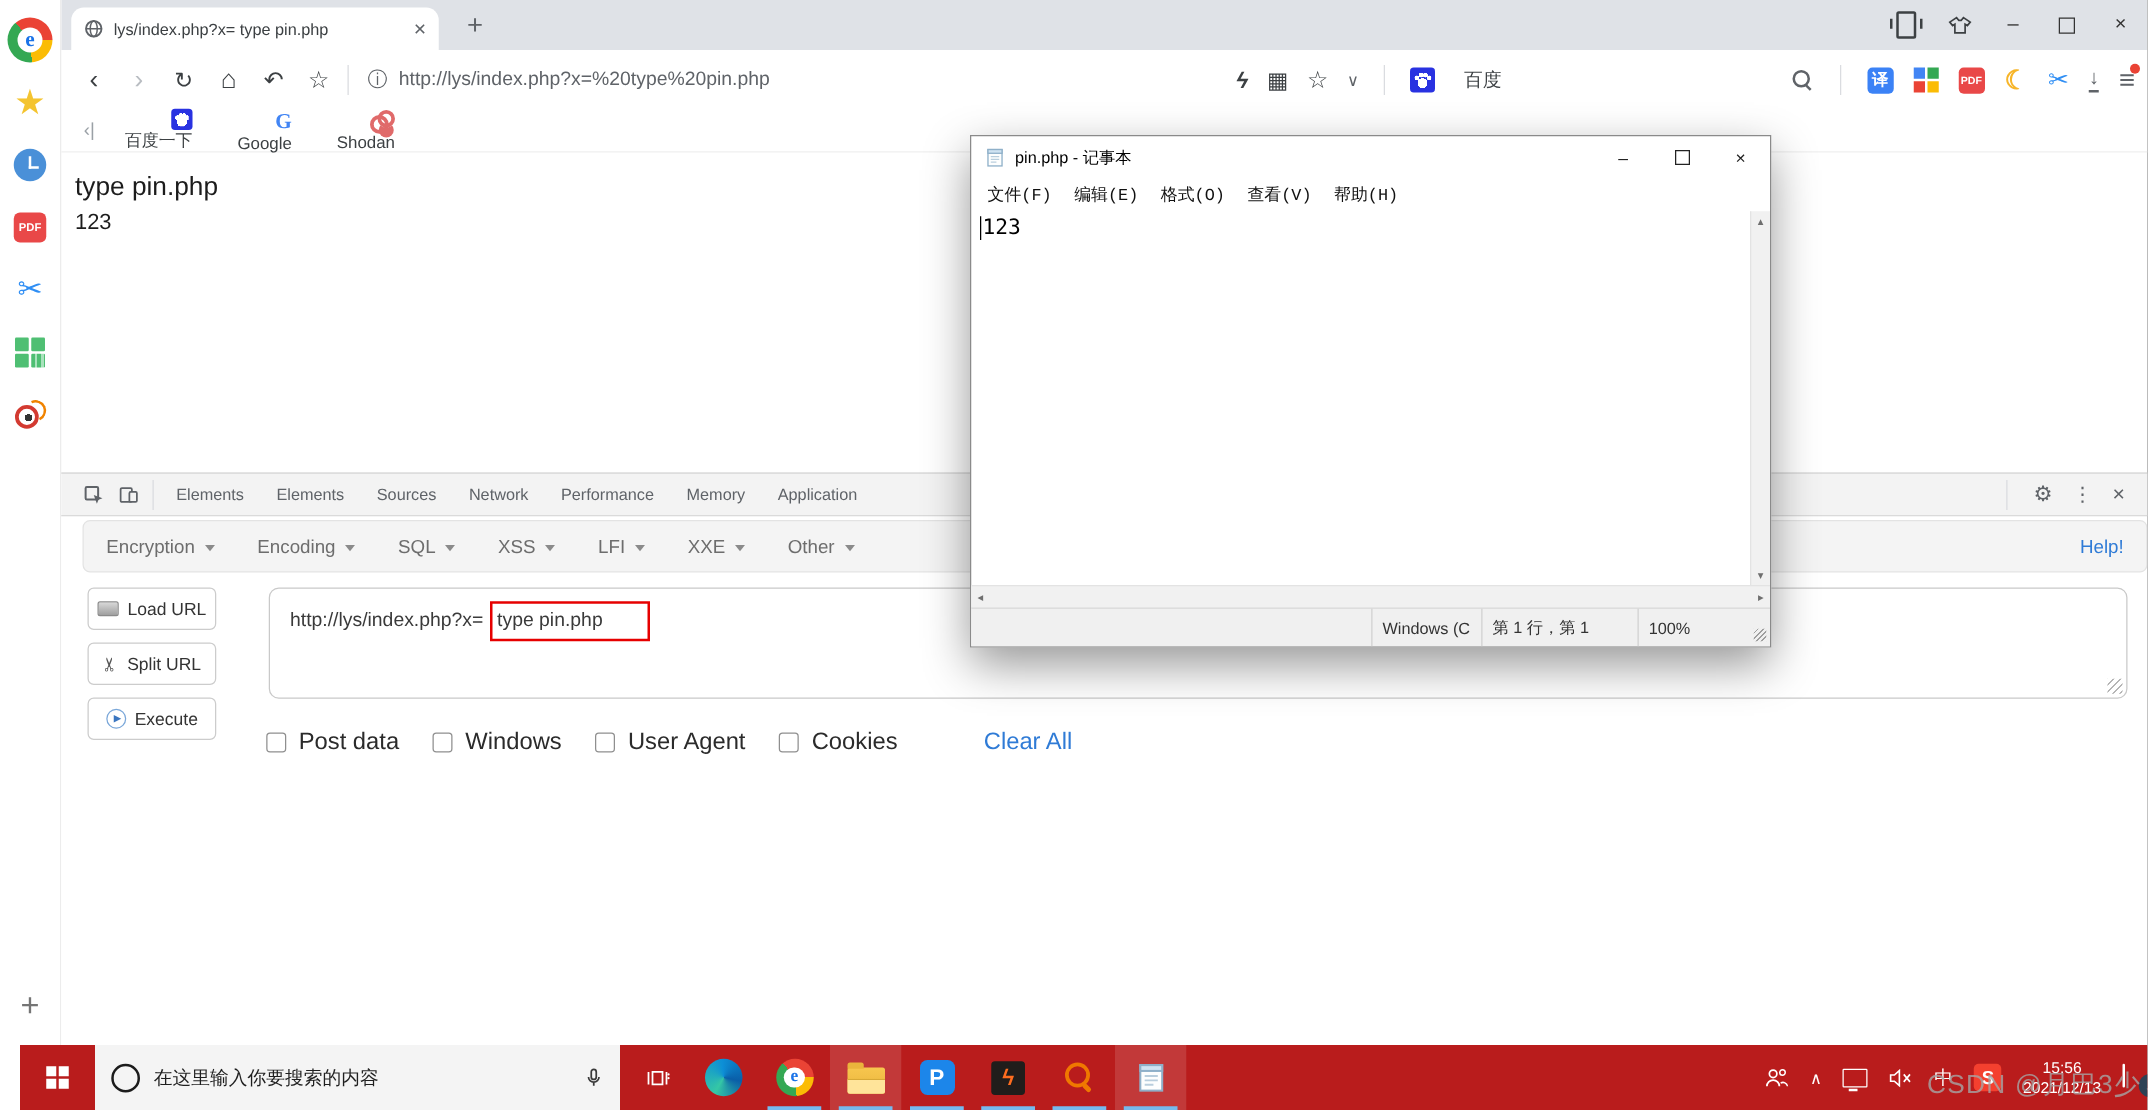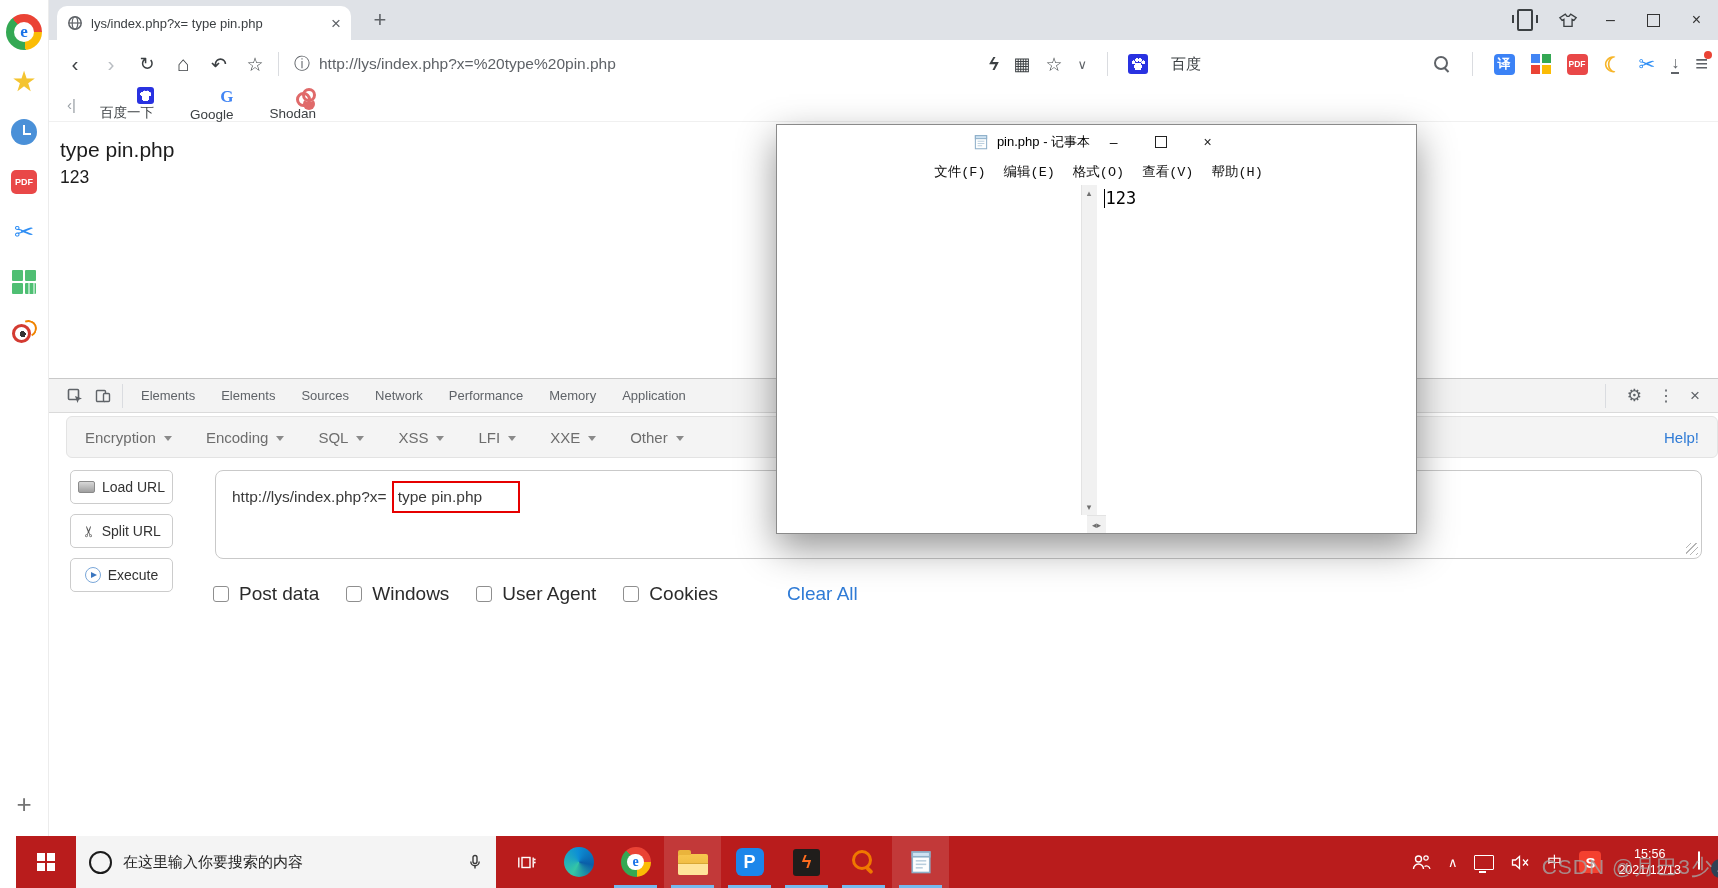--- a/index.html
+++ b/index.html
@@ -137,23 +137,23 @@
   .hl{display:inline-block;border:2px solid #e60000;padding:5px 36px 5px 4px;margin-left:5px;}
   .hb-input::after{content:"";position:absolute;right:3px;bottom:3px;width:12px;height:12px;
     background:repeating-linear-gradient(135deg,transparent 0 3px,#b5b5b5 3px 4px);}
   .hb-checks{position:absolute;left:164px;top:204px;display:flex;align-items:center;font-size:19px;
     color:#2b2b2b;}
   .cb{width:16px;height:16px;border:1.5px solid #8f8f8f;border-radius:3px;background:#fff;
     margin-right:10px;box-sizing:border-box;flex:none;}
   .cb-label{margin-right:27px;}
   .clear-link{color:#2f7bd6;margin-left:42px;}
   
-  .notepad{position:absolute;left:776px;top:124px;width:641px;height:410px;background:#fff;
+  .notepad{position:absolute;left:776px;top:108px;width:641px;height:410px;background:#fff;
     border:1px solid #8a8a8a;box-shadow:0 14px 36px rgba(0,0,0,.42);z-index:30;box-sizing:border-box;
-    display:flex;flex-direction:column;align-items:center;}
+    display:flex;flex-direction:column;}
   .np-title{height:34px;display:flex;align-items:center;padding-left:10px;flex:none;}
   .np-name{font-size:13px;color:#000;margin-left:7px;}
   .np-ctl{margin-left:auto;display:flex;height:100%;}
   .np-ctl>span{width:47px;display:flex;align-items:center;justify-content:center;font-size:14px;color:#222;}
   .max-ic{width:10px;height:10px;border:1.2px solid #222;}
   .np-menu{height:26px;display:flex;align-items:center;padding-left:4px;flex:none;font-family:Liberation Mono, monospace;}
   .np-menu span{font-size:13.5px;color:#111;padding:0 9px;}
   .np-body{flex:1;position:relative;}
   .np-text{position:absolute;left:7px;top:3px;display:flex;align-items:center;
     font-family:"DejaVu Sans Mono",monospace;font-size:17px;color:#000;}
@@ -472,20 +472,27 @@
       </div>
       <div class="np-vscroll">
         <span>▴</span>
         <span>▾</span>
       </div>
     </div>
     <div class="np-hscroll">
       <span>◂</span>
       <span>▸</span>
     </div>
+    <div class="np-status">
+      <span class="np-sp"></span>
+      <span class="np-seg seg1">Windows (C</span>
+      <span class="np-seg seg2">第 1 行，第 1</span>
+      <span class="np-seg seg3">100%</span>
+      <span class="np-grip"></span>
+    </div>
   </div>
 
   <div class="taskbar">
     <div class="tb-start">
       <span class="winlogo">
           <i></i>
           <i></i>
           <i></i>
           <i></i>
         </span>

